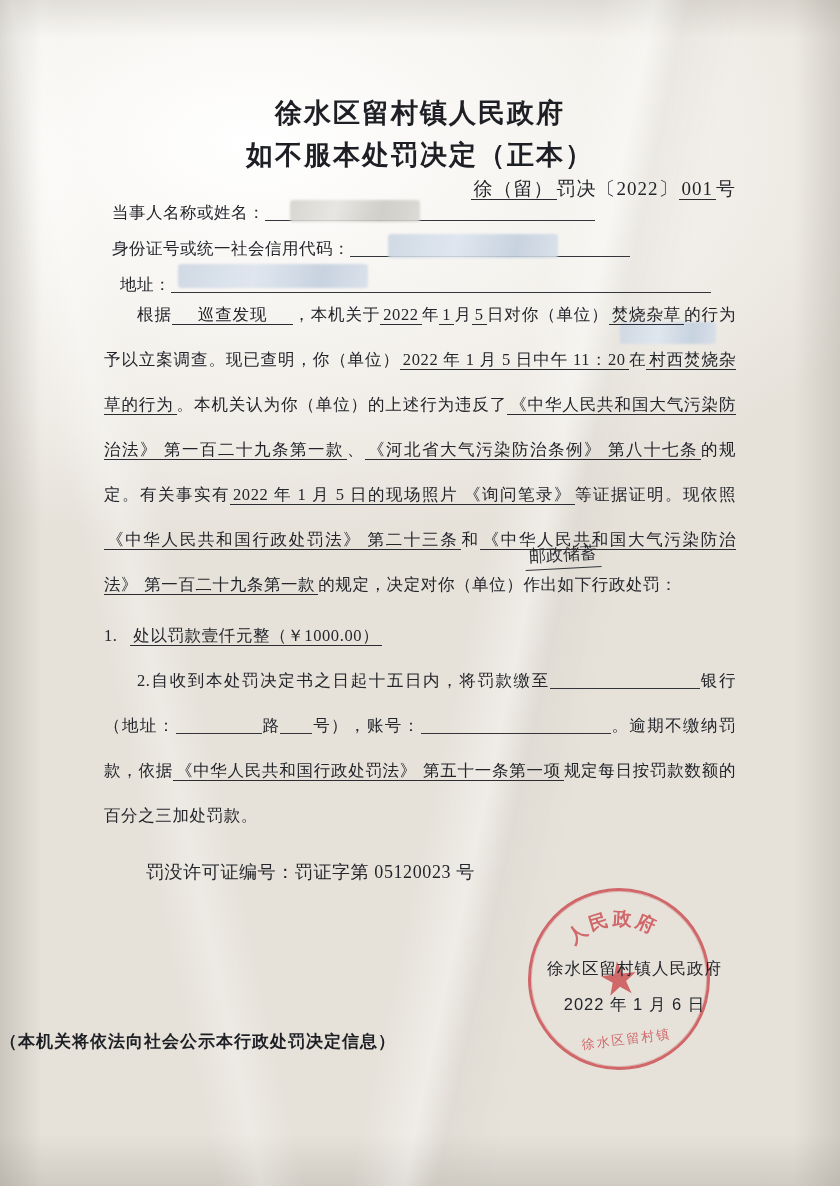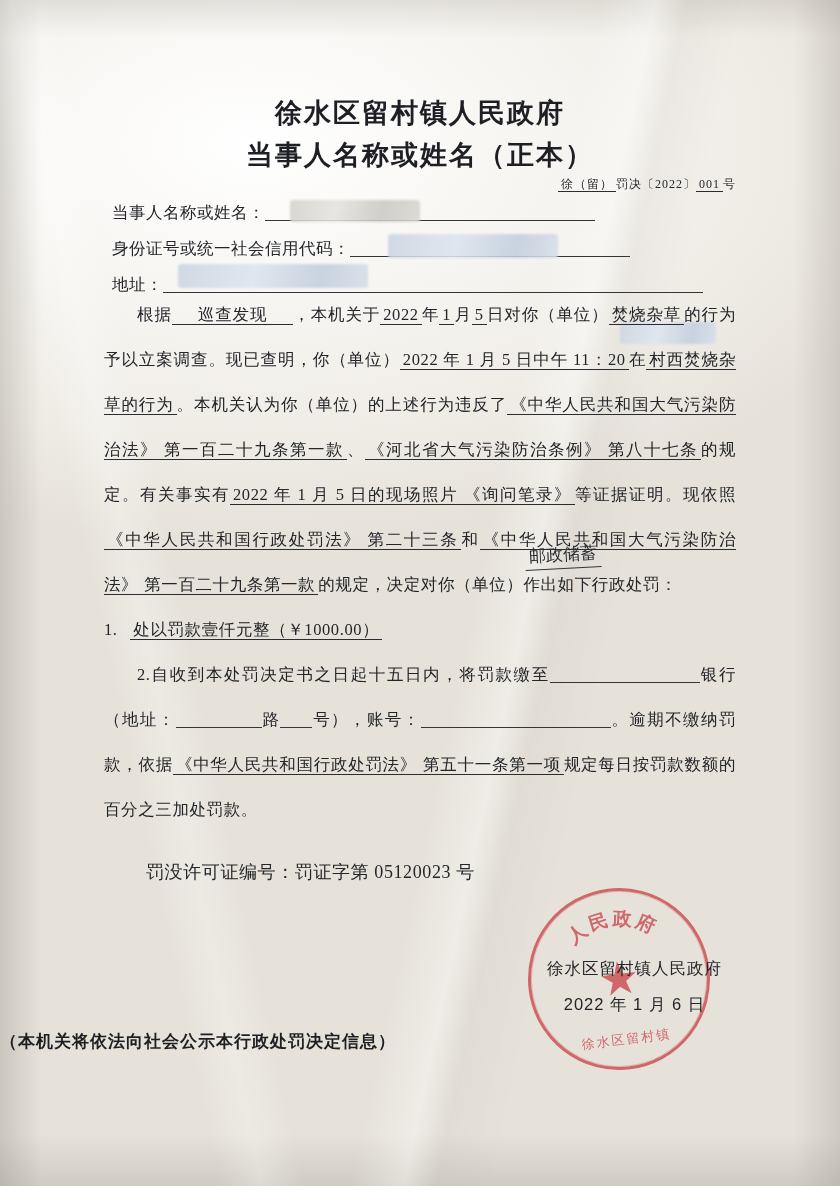--- a/index.html
+++ b/index.html
@@ -37,28 +37,28 @@
   #content{position:absolute;inset:0;}
 
   .title-block{position:absolute;left:0;right:0;top:92px;text-align:center;}
   .title-line{
     font-family:"DejaVu Serif","Liberation Serif",serif;
     font-weight:bold;font-size:27px;letter-spacing:2px;line-height:42px;
     color:#1d1f24;
   }
   .doc-no{
     position:absolute;right:104px;top:176px;
-    font-size:12px;letter-spacing:1px;color:#23252b;
+    font-size:19px;letter-spacing:1px;color:#23252b;
   }
   .u{border-bottom:1px solid #2a2c31;padding:0 3px;}
 
   .field{position:absolute;font-size:16.5px;letter-spacing:.5px;color:#23252b;}
   .f1{left:112px;top:202px;}
   .f2{left:112px;top:238px;}
-  .f3{left:112px;top:274px;text-align:center;}
+  .f3{left:120px;top:274px;text-align:center;}
   .ruleline{
     display:inline-block;border-bottom:1px solid #33353a;height:15px;vertical-align:-3px;
   }
 
   
   .redact{
     position:absolute;border-radius:3px;
     background:linear-gradient(105deg,#d7d5d0 0%,#e7e5e1 35%,#cfcdc8 70%,#dcdad5 100%);
     filter:blur(1.1px);opacity:.95;
   }
@@ -115,21 +115,21 @@
 </style>
 </head>
 <body>
 
 <div id="paper"></div>
 
 <div id="content">
 
   <div class="title-block">
     <div class="title-line">徐水区留村镇人民政府</div>
-    <div class="title-line">当事人名称或姓名（正本）</div>
+    <div class="title-line">如不服本处罚决定（正本）</div>
   </div>
 
   <div class="doc-no">
     <span class="u">徐（留）</span><span>罚决〔2022〕</span><span class="u">001</span><span>号</span>
   </div>
 
   <div class="field f2">
     <span>身份证号或统一社会信用代码：</span><span class="ruleline" style="width:280px"></span>
   </div>
   <div class="field f1">
@@ -142,21 +142,21 @@
   <div class="redact" style="left:290px;top:200px;width:130px;height:22px;"></div>
   <div class="redact blue" style="left:388px;top:234px;width:170px;height:24px;"></div>
   <div class="redact blue" style="left:178px;top:264px;width:190px;height:24px;"></div>
   <div class="redact blue" style="left:620px;top:322px;width:96px;height:22px;"></div>
 
   <div class="body">
     <p class="indent">
       <span>根据</span><span class="u" style="padding:0 26px">巡查发现</span><span>，本机关于</span><span class="u">2022</span><span>年</span><span class="u">1</span><span>月</span><span class="u">5</span><span>日对你（单位）</span><span class="u">焚烧杂草</span><span>的行为予以立案调查。现已查明，你（单位）</span><span class="u">2022 年 1 月 5 日中午 11：20</span><span>在</span><span class="u">村西焚烧杂草的行为</span><span>。本机关认为你（单位）的上述行为违反了</span><span class="u">《中华人民共和国大气污染防治法》</span><span class="u">第一百二十九条第一款</span><span>、</span><span class="u">《河北省大气污染防治条例》</span><span class="u">第八十七条</span><span>的规定。有关事实有</span><span class="u">2022 年 1 月 5 日的现场照片</span><span class="u">《询问笔录》</span><span>等证据证明。现依照</span><span class="u">《中华人民共和国行政处罚法》</span><span class="u">第二十三条</span><span>和</span><span class="u">《中华人民共和国大气污染防治法》</span><span class="u">第一百二十九条第一款</span><span>的规定，决定对你（单位）作出如下行政处罚：</span>
     </p>
 
-    <p class="item" style="">
+    <p class="item" style="margin-top:6px">
       <span>1.</span>
       <span class="u" style="margin-left:8px">处以罚款壹仟元整（￥1000.00）</span>
     </p>
 
     <p class="indent">
       <span>2.</span><span>自收到本处罚决定书之日起十五日内，将罚款缴至</span><span class="ruleline" style="width:150px"></span><span>银行（地址：</span><span class="ruleline" style="width:86px"></span><span>路</span><span class="ruleline" style="width:32px"></span><span>号），账号：</span><span class="ruleline" style="width:190px"></span><span>。逾期不缴纳罚款，依据</span><span class="u">《中华人民共和国行政处罚法》</span><span class="u">第五十一条第一项</span><span>规定每日按罚款数额的百分之三加处罚款。</span>
     </p>
 
 
   </div>

